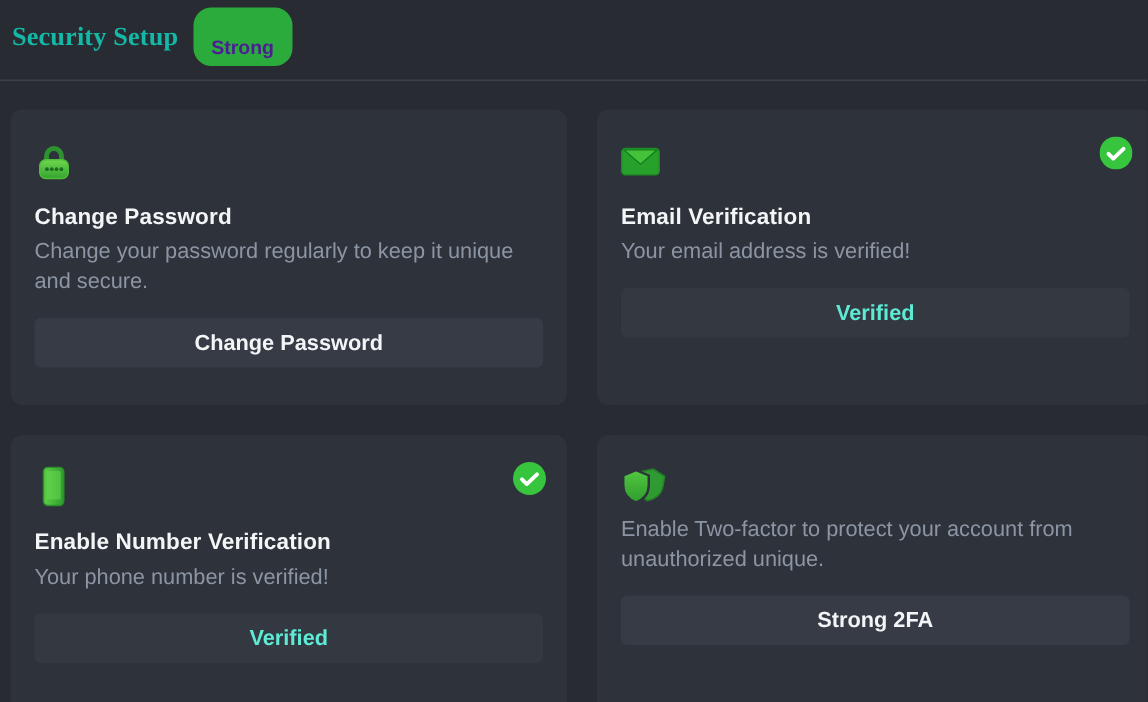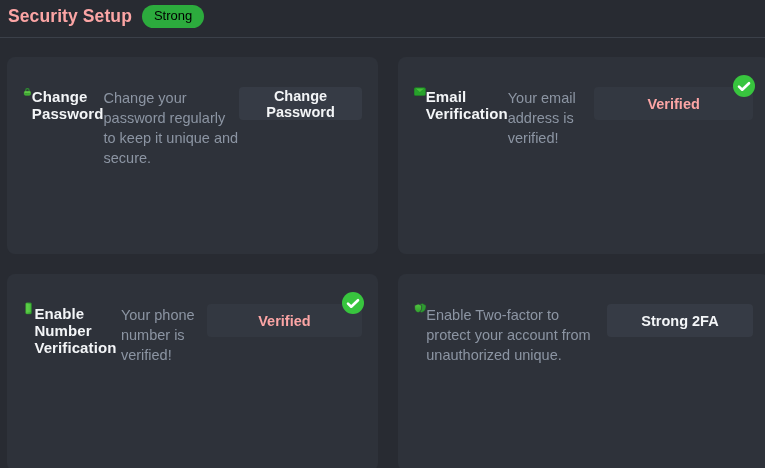--- a/index.html
+++ b/index.html
@@ -4,47 +4,47 @@
 <style>
   html,body{margin:0;padding:0;}
   body{
     width:765px;height:468px;overflow:hidden;
     background:#282b32;
     font-family:"Liberation Sans",sans-serif;
     -webkit-font-smoothing:antialiased;
   }
   
   .header{padding:5px 8px 0 8px;display:flex;align-items:center;gap:10px;}
-  .page-title{font-size:17.5px;font-weight:bold;color:#fca5a5;letter-spacing:.1px;}
+  .page-title{font-size:17.5px;font-weight:bold;color:#14b8a6;letter-spacing:.1px;font-family:Liberation Serif, serif;}
   .strength-badge{
-    background:#2cab3d;color:#000000;font-size:13px;font-weight:normal;
-    border-radius:12px;padding:4px 12px 5px 12px;line-height:14px;
+    background:#2cab3d;color:#4c1d95;font-size:13px;font-weight:bold;
+    border-radius:12px;padding:20px 12px 5px 12px;line-height:14px;
   }
   .divider{border-bottom:1px solid #3b4049;margin-top:9px;}
   
   .grid{
     margin:19px 0 0 7px;width:762px;
     display:grid;grid-template-columns:371px 371px;grid-template-rows:197px 197px;
     column-gap:20px;row-gap:20px;
   }
   .card{
     background:#2e323a;border-radius:8px;box-sizing:border-box;
-    padding:16px;position:relative;display:flex;flex-direction:row;
+    padding:16px;position:relative;display:flex;flex-direction:column;
   }
   .card-icon{margin-top:5px;height:27px;display:block;}
   .check-badge{position:absolute;top:18px;right:14px;width:22px;height:22px;}
   .card-title{font-size:15px;font-weight:bold;color:#f3f5f7;margin-top:15px;letter-spacing:.1px;}
-  .card-desc{font-size:14.5px;color:#8c95a3;margin-top:15px;line-height:20px;max-width:340px;}
+  .card-desc{font-size:14.5px;color:#8c95a3;margin-top:5px;line-height:20px;max-width:340px;}
   .card-btn{
     margin-top:14px;height:33px;border:none;border-radius:4px;width:100%;
     display:flex;align-items:center;justify-content:center;
     font-family:"Liberation Sans",sans-serif;font-size:14.5px;font-weight:bold;
   }
   .card-btn.primary{background:#363b45;color:#f3f5f7;cursor:pointer;}
-  .card-btn.disabled{background:#333841;color:#fca5a5;cursor:default;}
+  .card-btn.disabled{background:#333841;color:#5eead4;cursor:default;}
 </style>
 </head>
 <body>
 
 <div class="header">
   <span class="page-title">Security Setup</span>
   <span class="strength-badge">Strong</span>
 </div>
 <div class="divider"></div>
 

